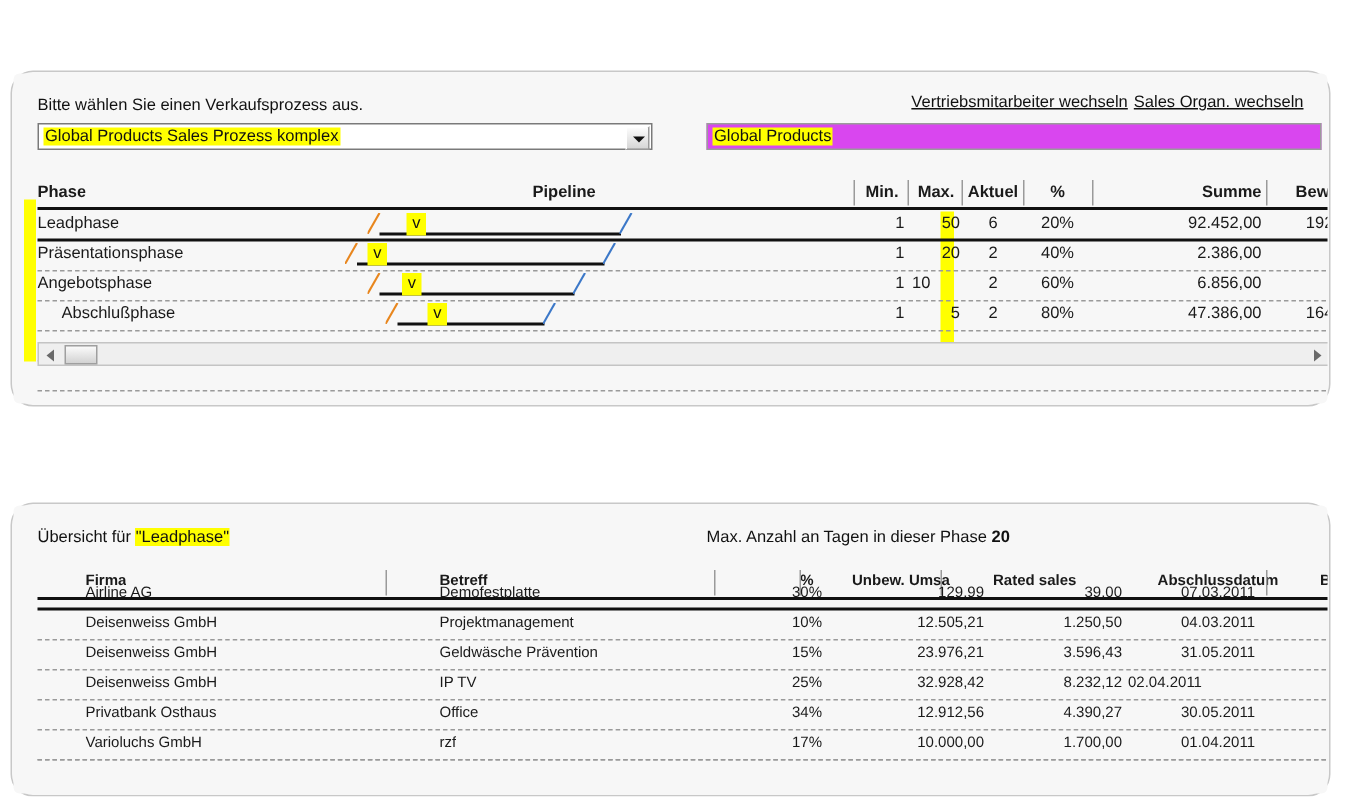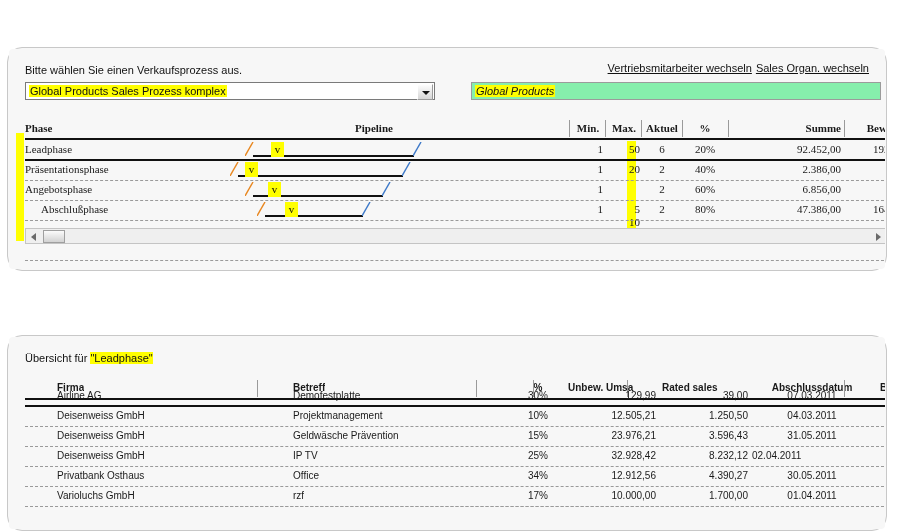--- a/index.html
+++ b/index.html
@@ -59,29 +59,29 @@
     border-left:4px solid transparent;border-right:4px solid transparent;
     border-top:4px solid #111;
   }
 
   .links{position:absolute;right:16px;top:13px;font-size:11px;white-space:nowrap;}
   .links a{color:#111;text-decoration:underline;cursor:pointer;}
   .links .sp{display:inline-block;width:4px;}
 
   .org-box{
     position:absolute;left:462px;top:33px;width:410px;height:18px;
-    border:1px solid #9b9b9b;background:#86efac;box-sizing:border-box;font-style:italic;
+    border:1px solid #9b9b9b;background:#d946ef;box-sizing:border-box;
   }
   .org-text{
     position:absolute;left:3px;top:2px;font-size:11px;color:#111;
     background:#ffff00;padding:0 1px;
   }
 
   
-  .grid{position:absolute;left:16px;top:71px;width:864px;font-family:Liberation Serif, serif;}
+  .grid{position:absolute;left:16px;top:71px;width:864px;}
   .grow{position:relative;height:20px;}
   .ghead{height:18px;font-weight:bold;}
   .gcell{position:absolute;top:3px;font-size:11px;white-space:nowrap;overflow:hidden;}
   .ghead .gcell{top:2px;}
   .sep{position:absolute;top:0;width:1px;height:17px;background:#9a9a9a;}
 
   .hline-thick{position:absolute;left:0;width:864px;height:2px;background:#111;}
   .hline-dash{position:absolute;left:0;width:864px;height:0;border-top:1px dashed #9a9a9a;}
 
   
@@ -225,21 +225,21 @@
                 <span class="fbase" style="left:228px;width:130px;background:#111111;"></span>
                 <span class="fdiag" style="left:220px;"><svg width="9" height="14">
                     <line x1="8" y1="0" x2="0" y2="14" stroke="#e8861e" stroke-width="1.4"></line>
                   </svg></span>
                 <span class="fdiag" style="left:357px;"><svg width="9" height="14">
                     <line x1="0" y1="14" x2="8" y2="0" stroke="#3c78c8" stroke-width="1.4"></line>
                   </svg></span>
                 <span style="position:absolute;left:243px;top:2px;background:#ffff00;width:13px;height:15px;font-size:11px;color:#111;text-align:center;line-height:15px;">v</span>
               </span>
               <span class="gcell" style="left:548px;width:30px;text-align:right;">1</span>
-              <span class="gcell" style="left:583px;width:32px;text-align:right;margin-top:33px;">10</span>
+              <span class="gcell" style="left:583px;width:32px;text-align:left;">10</span>
               <span class="gcell" style="left:618px;width:38px;text-align:center;">2</span>
               <span class="gcell" style="left:660px;width:40px;text-align:center;">60%</span>
               <span class="gcell" style="left:706px;width:110px;text-align:right;">6.856,00</span>
               <span class="gcell" style="left:822px;width:48px;text-align:right;"></span>
             </div>
             <div class="hline-dash" style="top:60px;"></div>
             <div class="grow">
               <span class="gcell" style="left:16px;">Abschlußphase</span>
               <span class="funnel" style="left:0;width:540px;">
                 <span class="fbase" style="left:240px;width:98px;background:#111111;"></span>
@@ -277,20 +277,23 @@
     </div>
   </div>
 
   <div class="panel panel-2">
     <div class="inner">
 
       <div class="ov-title">
         <span>Übersicht für </span><span class="hltext">"Leadphase"</span>
       </div>
 
+      <div class="ov-days">
+        <span>Max. Anzahl an Tagen in dieser Phase </span><b>20</b>
+      </div>
 
       <div class="grid2">
 
         <div class="g2row g2head">
           <span class="g2cell" style="left:0;">Firma</span>
           <span class="sep2" style="left:232px;"></span>
           <span class="g2cell" style="left:236px;">Betreff</span>
           <span class="sep2" style="left:451px;"></span>
           <span class="g2cell" style="left:455px;width:52px;text-align:center;">%</span>
           <span class="sep2" style="left:508px;"></span>

